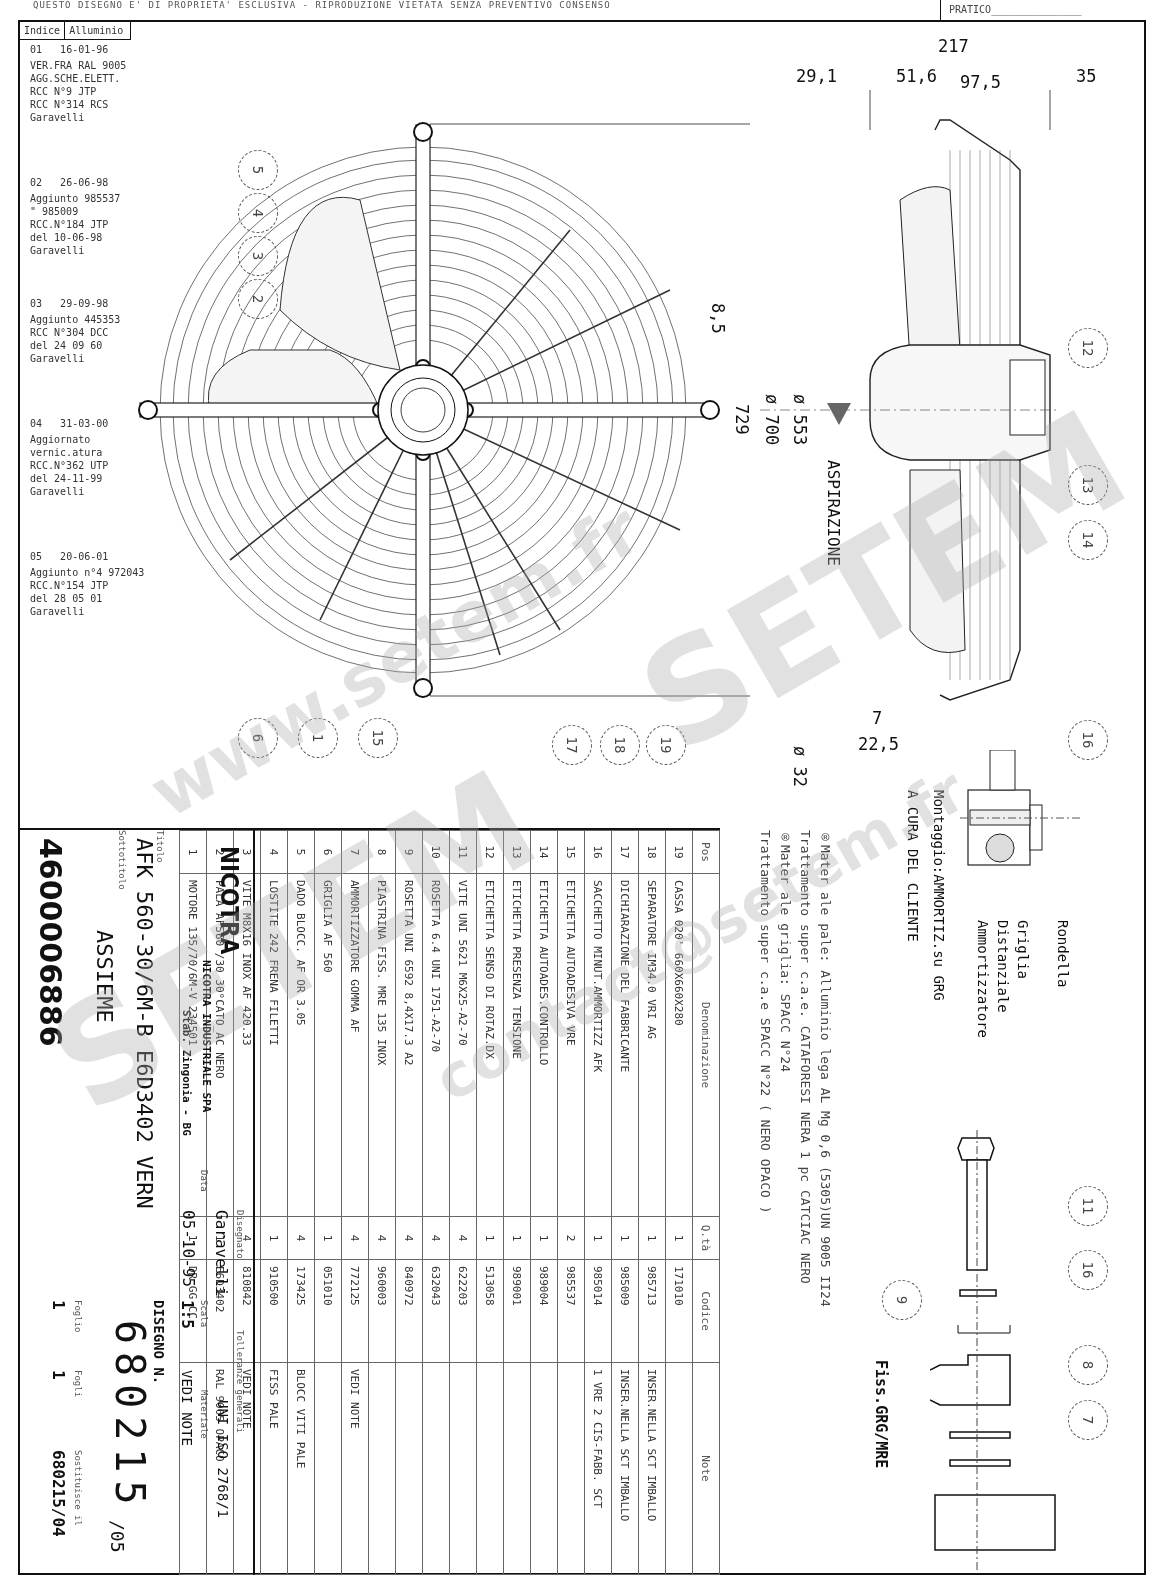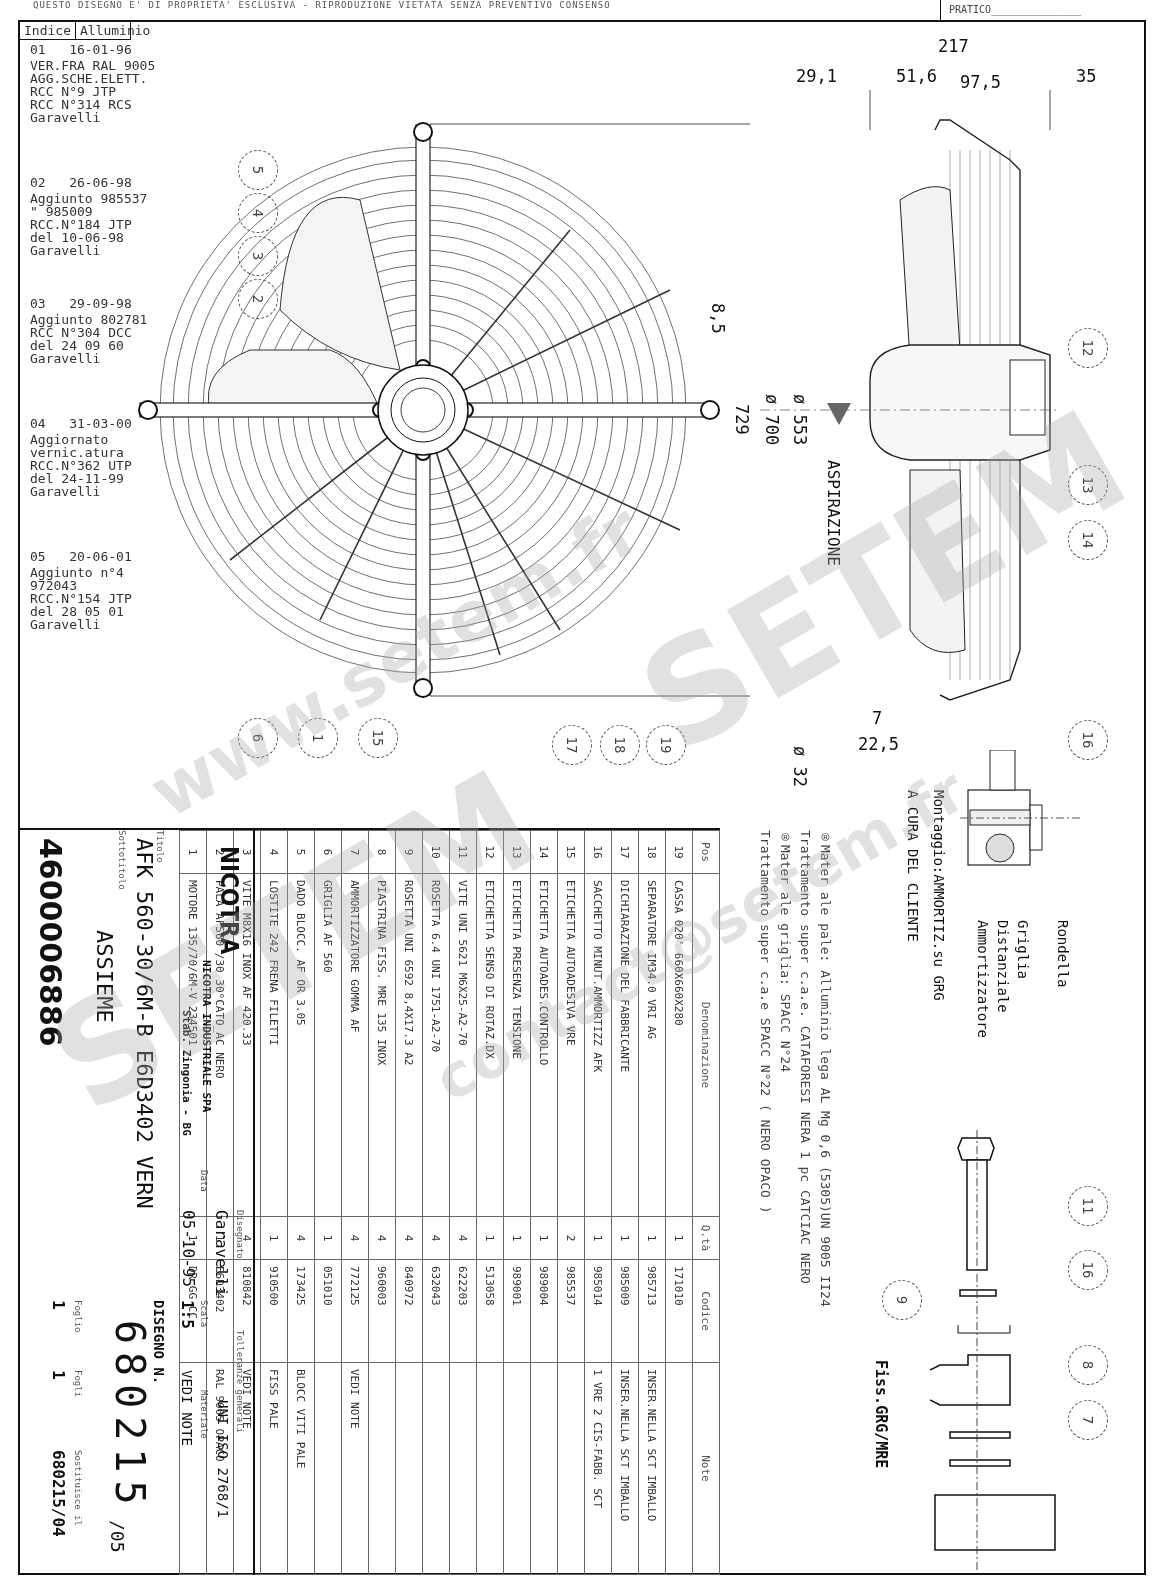--- a/index.html
+++ b/index.html
@@ -1,21 +1,21 @@
 <!DOCTYPE html>
 <html><head>
 <meta charset="utf-8">
 <style>
   html,body{margin:0;padding:0;background:#fff;}
   body{width:1158px;height:1583px;position:relative;overflow:hidden;font-family:"DejaVu Sans Mono","Liberation Mono",monospace;color:#111;}
   .abs{position:absolute;}
   .frame{position:absolute;left:18px;top:20px;width:1128px;height:1555px;border:2px solid #111;box-sizing:border-box;}
   .topline{position:absolute;left:0;top:0;font-size:9px;color:#555;letter-spacing:1px;padding-left:33px;}
   .pratico{position:absolute;left:940px;top:0;width:206px;height:20px;border-left:1px solid #111;font-size:10px;color:#444;padding:4px 8px;box-sizing:border-box;}
-  .revtable{position:absolute;left:20px;top:22px;width:150px;font-size:13px;color:#333;line-height:13px;}
+  .revtable{position:absolute;left:20px;top:22px;width:150px;font-size:10px;color:#333;line-height:13px;}
   .revhead{display:flex;border-bottom:1px solid #111;border-right:1px solid #111;width:110px;}
   .revhead span{padding:2px 4px;}
   .revhead span:first-child{border-right:1px solid #111;}
   .rev{margin:4px 0 0 10px;}
   .rev .hd{margin-bottom:3px;}
   .dim{position:absolute;font-size:17px;color:#111;}
   .vert{writing-mode:vertical-rl;}
   .balloon{position:absolute;width:38px;height:38px;border:1px dashed #555;border-radius:50%;display:flex;align-items:center;justify-content:center;font-size:14px;color:#444;transform:rotate(90deg);}
   .titleblock{position:absolute;left:20px;top:828px;width:700px;height:745px;border-top:2px solid #111;}
   .rot{position:absolute;left:0;top:0;transform-origin:0 0;}
@@ -48,21 +48,21 @@
   <div class="rev" style="margin-top:52px">
     <div class="hd"><span>02</span>&nbsp;&nbsp;&nbsp;<span>26-06-98</span></div>
     <div>Aggiunto 985537</div>
     <div>   "    985009</div>
     <div>RCC.N°184   JTP</div>
     <div>del 10-06-98</div>
     <div>Garavelli</div>
   </div>
   <div class="rev" style="margin-top:40px">
     <div class="hd"><span>03</span>&nbsp;&nbsp;&nbsp;<span>29-09-98</span></div>
-    <div>Aggiunto 802781</div>
+    <div>Aggiunto 445353</div>
     <div>RCC N°304   DCC</div>
     <div>del 24 09 60</div>
     <div>Garavelli</div>
   </div>
   <div class="rev" style="margin-top:52px">
     <div class="hd"><span>04</span>&nbsp;&nbsp;&nbsp;<span>31-03-00</span></div>
     <div>Aggiornato</div>
     <div>vernic.atura</div>
     <div>RCC.N°362   UTP</div>
     <div>del 24-11-99</div>

